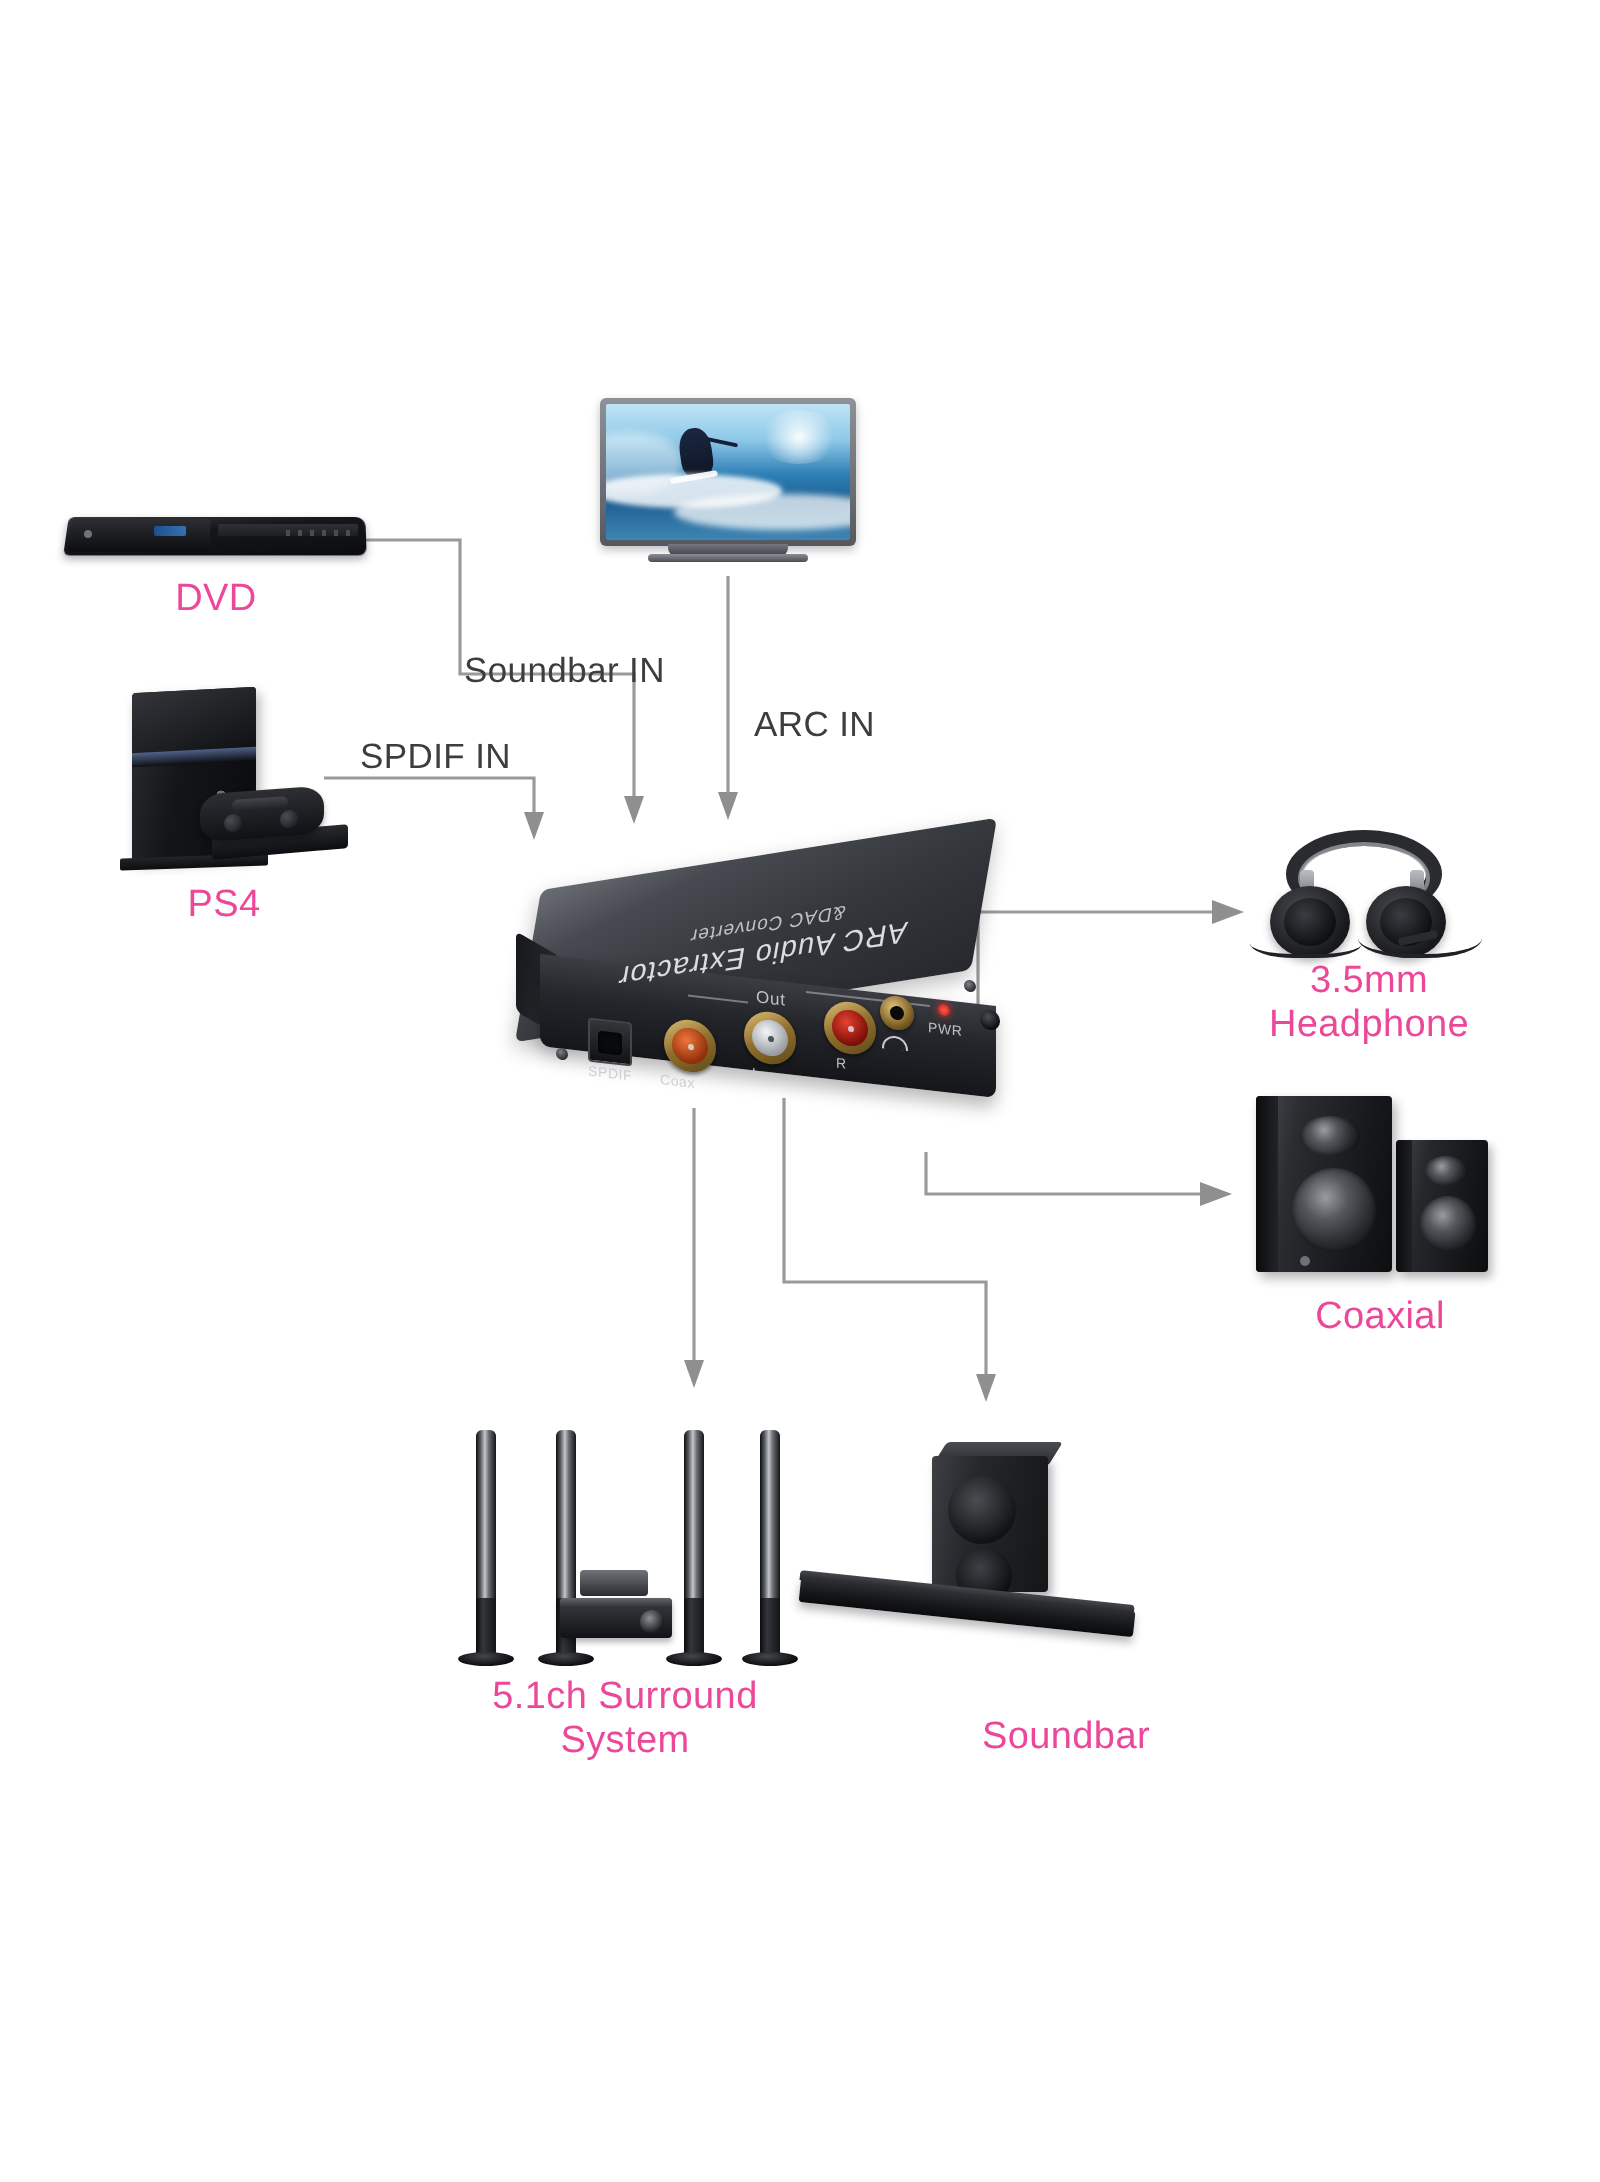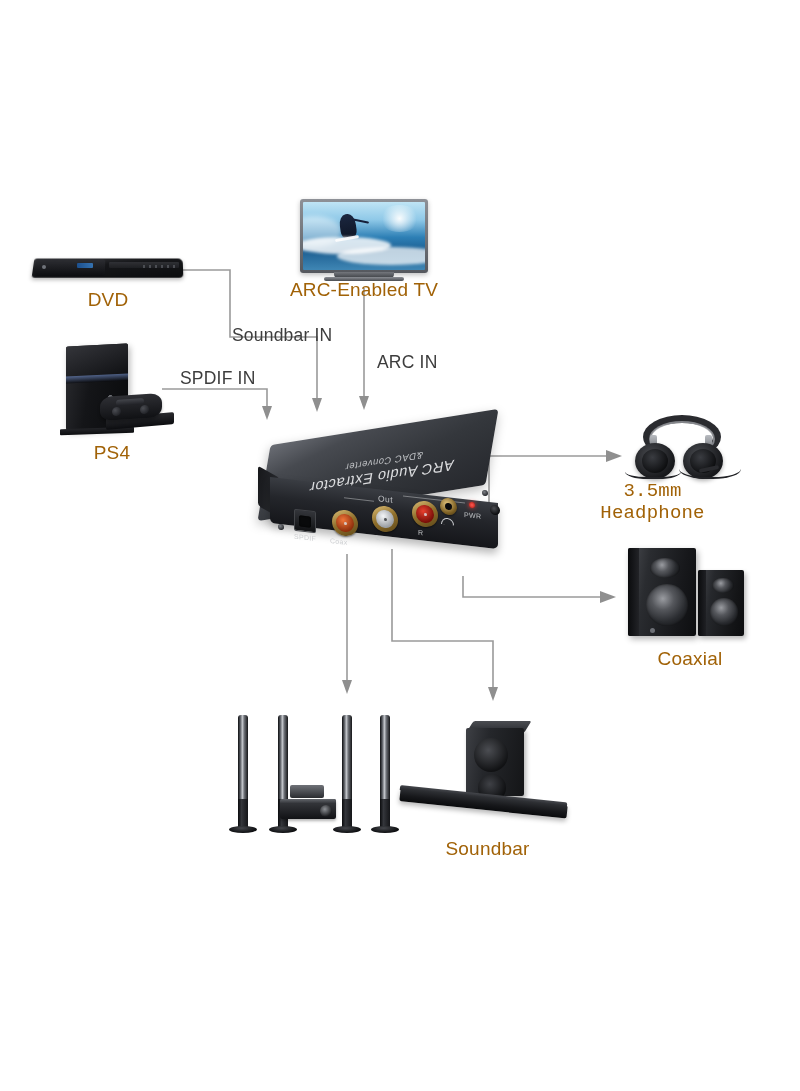--- a/index.html
+++ b/index.html
@@ -1,20 +1,20 @@
 <!DOCTYPE html>
 <html><head>
 <meta charset="utf-8">
 <style>
   html,body{margin:0;padding:0;background:#fff;}
   body{width:800px;height:1091px;position:relative;overflow:hidden;
        font-family:"Liberation Sans","DejaVu Sans",sans-serif;color:#3d3d3d;}
   .stage{position:absolute;inset:0;}
   .node{position:absolute;}
-  .cap{position:absolute;text-align:center;font-size:19px;color:#a16207;
+  .cap{position:absolute;text-align:center;font-size:19px;color:#ec4899;
        line-height:1.18;letter-spacing:.2px;white-space:pre-line;}
   .lbl{position:absolute;font-size:17.5px;color:#3d3d3d;letter-spacing:.2px;white-space:nowrap;}
   svg{position:absolute;left:0;top:0;overflow:visible;}
   .wire{fill:none;stroke:#9a9a9a;stroke-width:1.6;}
   .ahead{fill:#8f8f8f;}
   
   .dvd{width:150px;height:32px;}
   .dvd .body{position:absolute;left:0;top:8px;width:150px;height:20px;
     background:linear-gradient(175deg,#3a3b3f 0%,#16171a 38%,#0b0c0e 100%);
     border-radius:3px 5px 4px 3px;
@@ -279,21 +279,20 @@
         <div class="surfer"></div>
         <div class="arm"></div>
         <div class="board"></div>
         <div class="foam1"></div>
         <div class="foam2"></div>
       </div>
     </div>
     <div class="stand"></div>
     <div class="foot"></div>
   </div>
-  <div class="cap" style="left:274px;top:279px;width:180px;">ARC-Enabled TV</div>
 
   <div class="node box" style="left:258px;top:428px;">
     <div class="top"></div>
     <div class="leftside"></div>
     <div class="front"></div>
 
     <div class="brandwrap">
       <div class="b1">ARC Audio Extractor</div>
       <div class="b2">&amp;DAC Converter</div>
     </div>
@@ -345,21 +344,21 @@
     <div class="yoke1"></div>
     <div class="yoke2"></div>
     <div class="cupL"></div>
     <div class="cupR"></div>
     <div class="padL"></div>
     <div class="padR"></div>
     <div class="cordA"></div>
     <div class="cordB"></div>
     <div class="plug"></div>
   </div>
-  <div class="cap" style="left:580px;top:480px;width:145px;font-family:Liberation Mono, monospace;">3.5mm
+  <div class="cap" style="left:612px;top:480px;width:145px;">3.5mm
 Headphone</div>
 
   <div class="node spk" style="left:628px;top:542px;">
     <div class="big"></div>
     <div class="bigside"></div>
     <div class="small"></div>
     <div class="smside"></div>
     <div class="drv tw"></div>
     <div class="drv wf"></div>
     <div class="drv tw2"></div>
@@ -387,24 +386,26 @@
     <div class="twr" style="left:146px;">
       <i></i>
         <b></b>
         <u></u>
       </div>
     <div class="sub"></div>
     <div class="cen"></div>
     <div class="cenlip"></div>
     <div class="cendr"></div>
   </div>
+  <div class="cap" style="left:205px;top:838px;width:215px;">5.1ch Surround
+System</div>
 
   <div class="node sb" style="left:400px;top:728px;">
     <div class="cabtop"></div>
     <div class="cab"></div>
     <div class="cd1"></div>
     <div class="cd2"></div>
     <div class="bartop"></div>
     <div class="bar"></div>
   </div>
-  <div class="cap" style="left:400px;top:838px;width:175px;">Soundbar</div>
+  <div class="cap" style="left:400px;top:858px;width:175px;text-align:right;">Soundbar</div>
 
 </div>
 
 </body></html>

